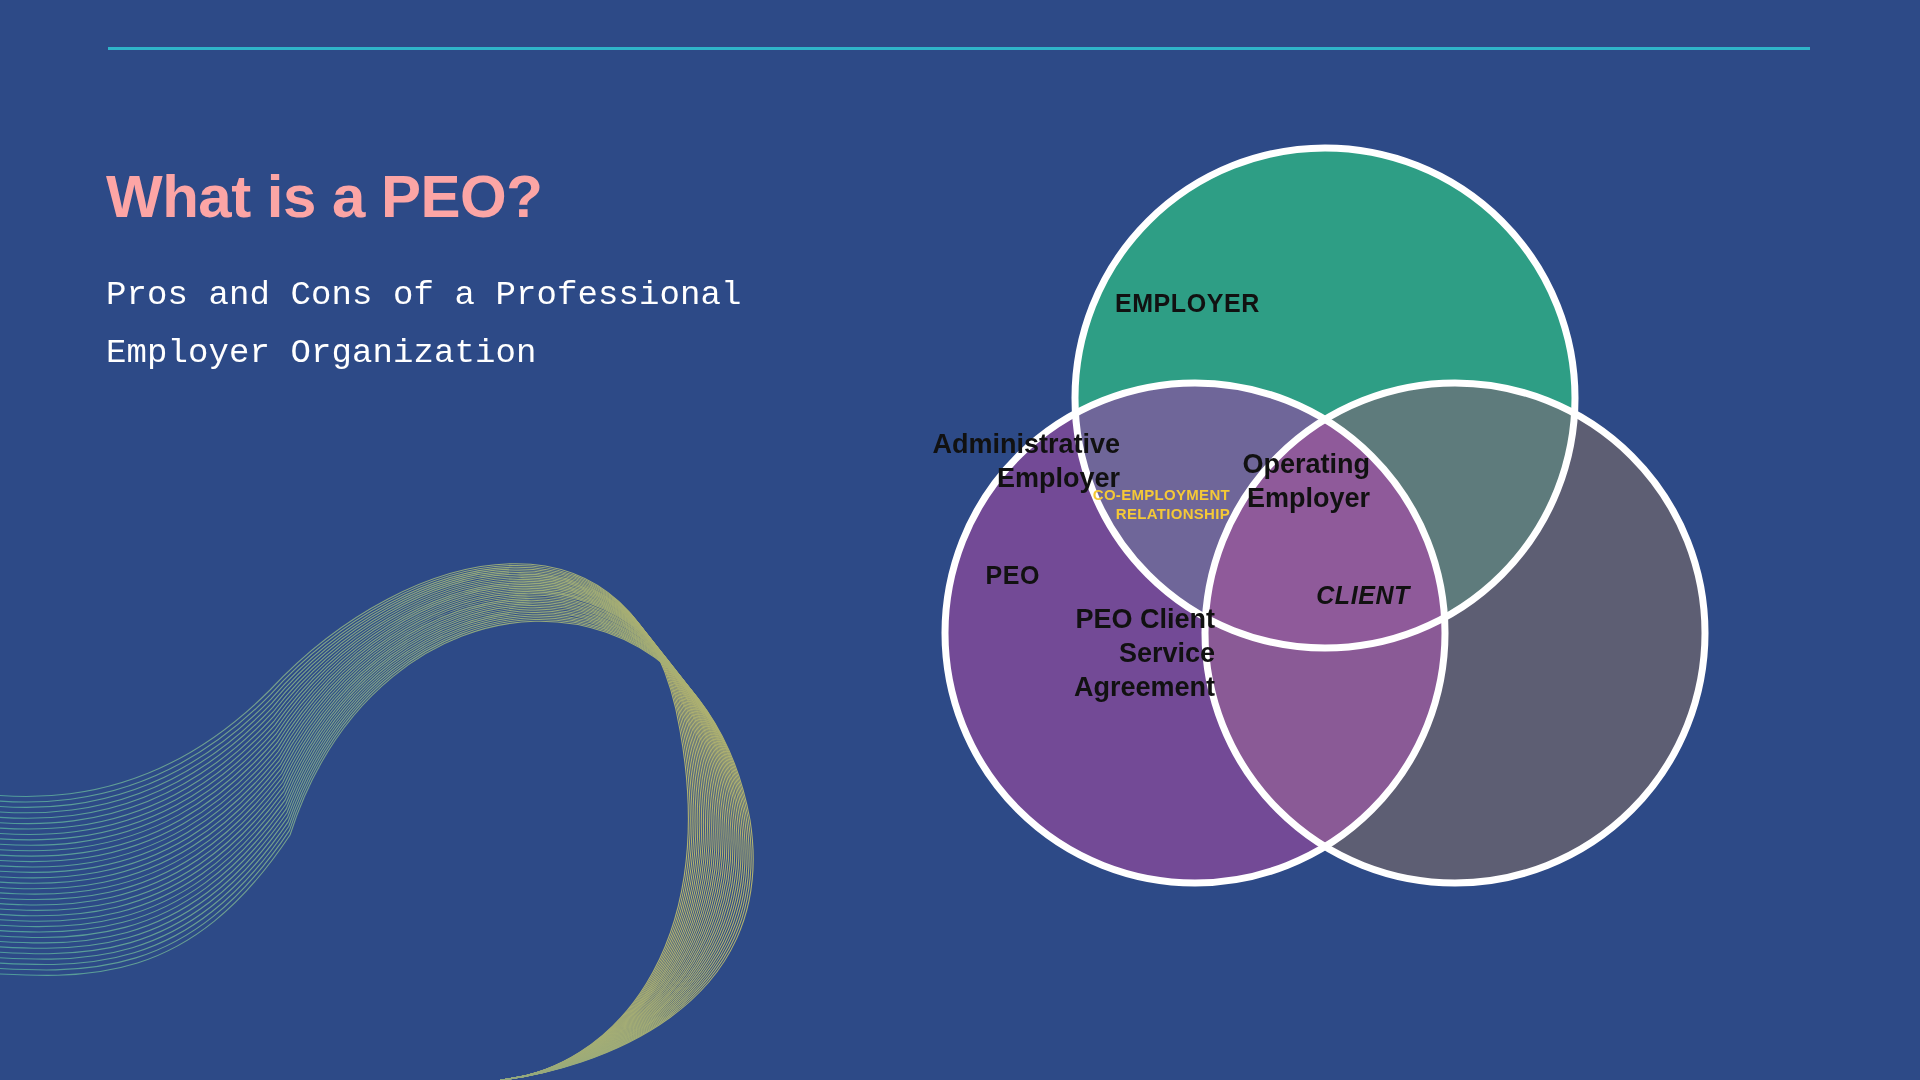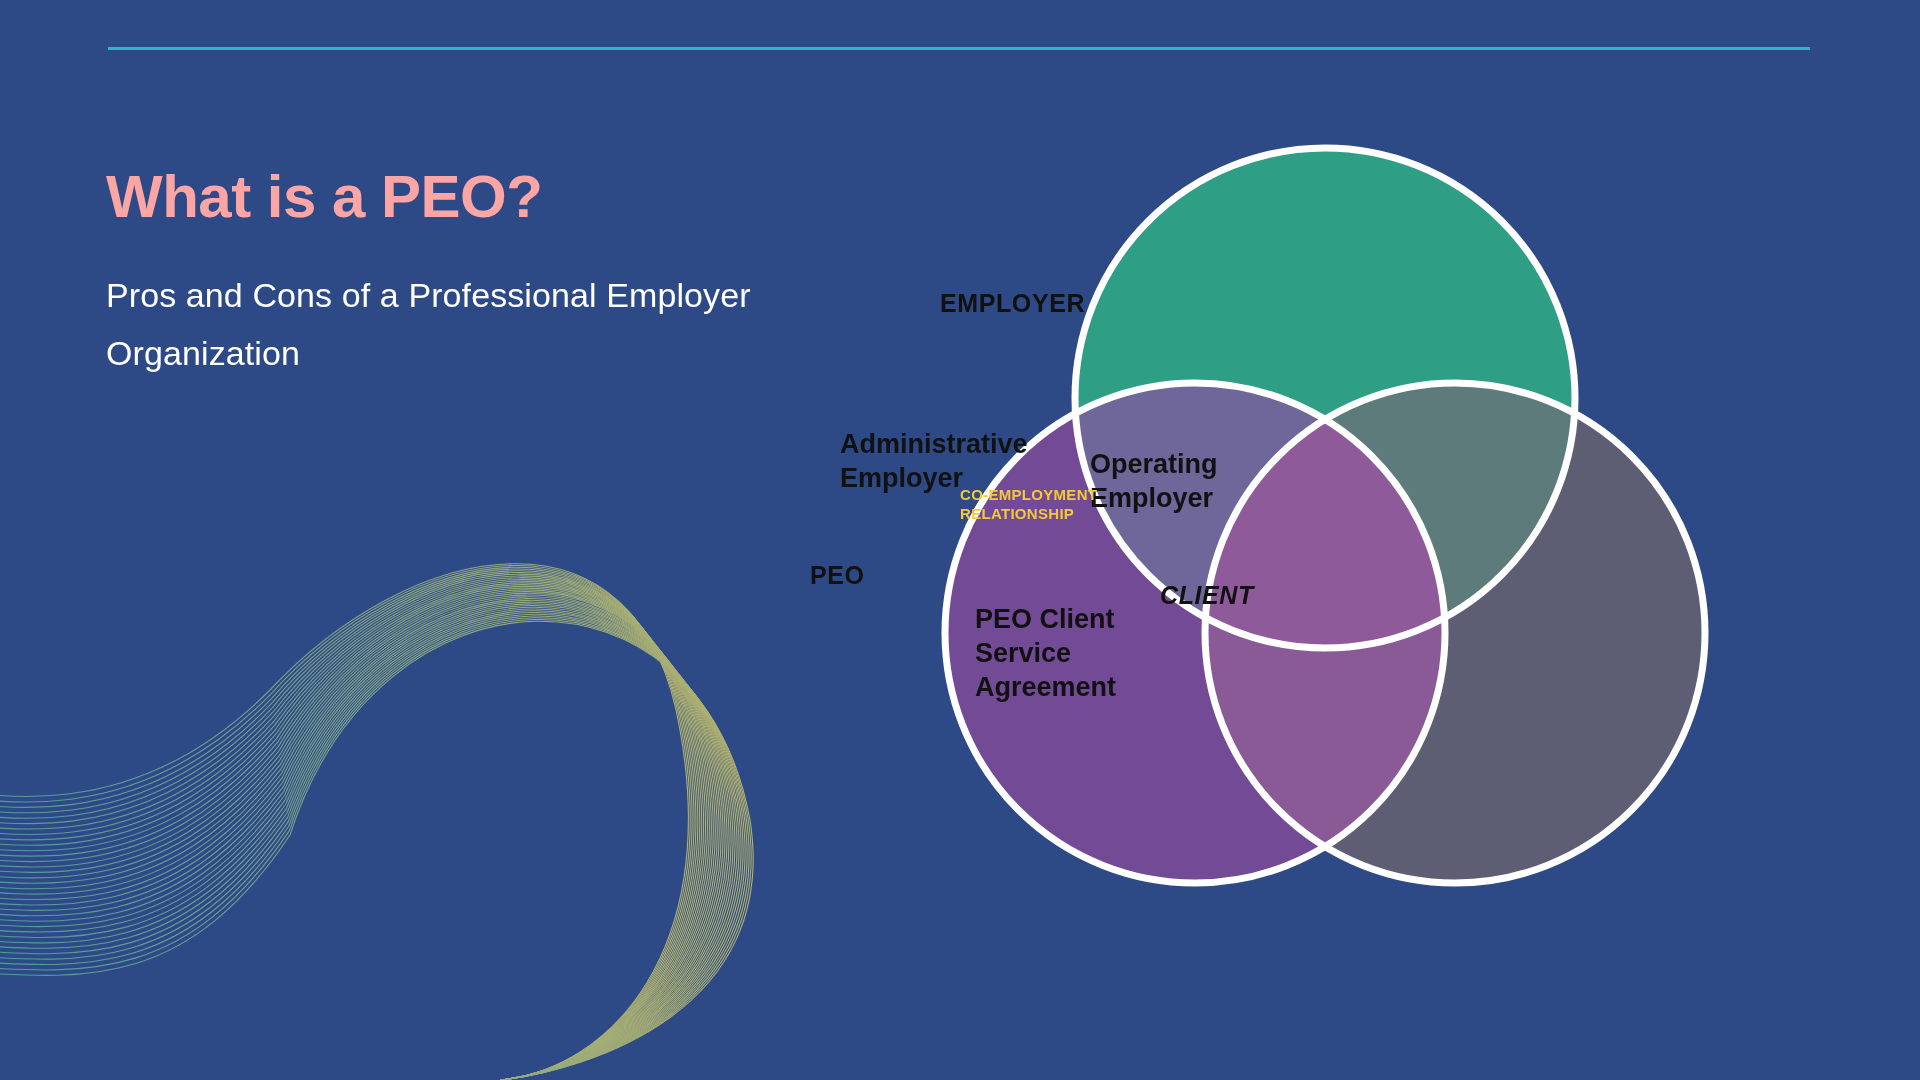--- a/index.html
+++ b/index.html
@@ -44,35 +44,36 @@
     letter-spacing:-0.5px;
     line-height:1.05;
   }
   .subhead {
     margin-top:38px;
     color:#ffffff;
     font-size:34px;
     font-weight:400;
     line-height:1.72;
     letter-spacing:0.1px;
+    font-family:Liberation Mono, monospace;
   }
 
   
   .venn-wrap {
     position:absolute;
     left:820px;
     top:88px;
     width:1010px;
     height:950px;
   }
   .venn-svg { display:block; width:1010px; height:950px; }
 
   .venn-label {
     position:absolute;
-    text-align:left;
+    text-align:right;
     color:#111111;
     font-weight:bold;
     line-height:1.25;
     white-space:pre-line;
     pointer-events:none;
   }
   .lbl-major { font-size:25px; letter-spacing:0.6px; }
   .lbl-minor { font-size:27px; }
   .lbl-center {
     font-size:15px;

